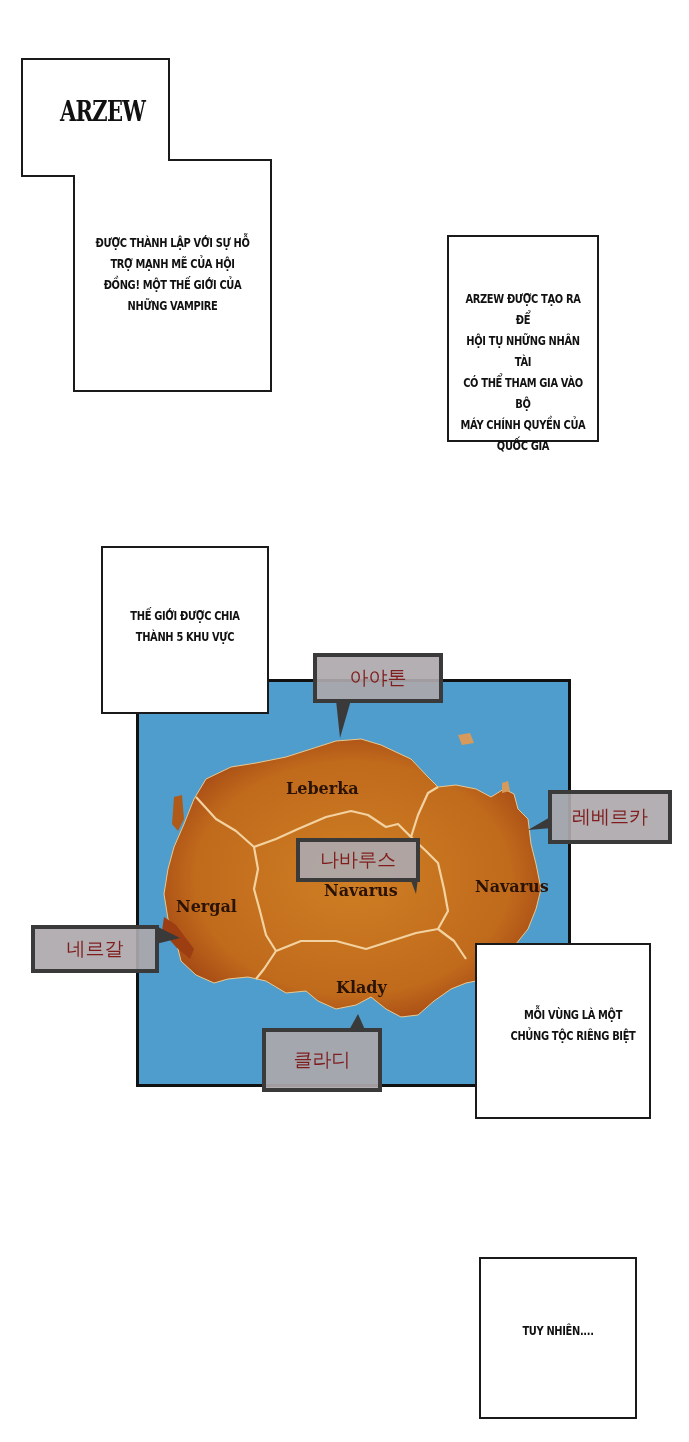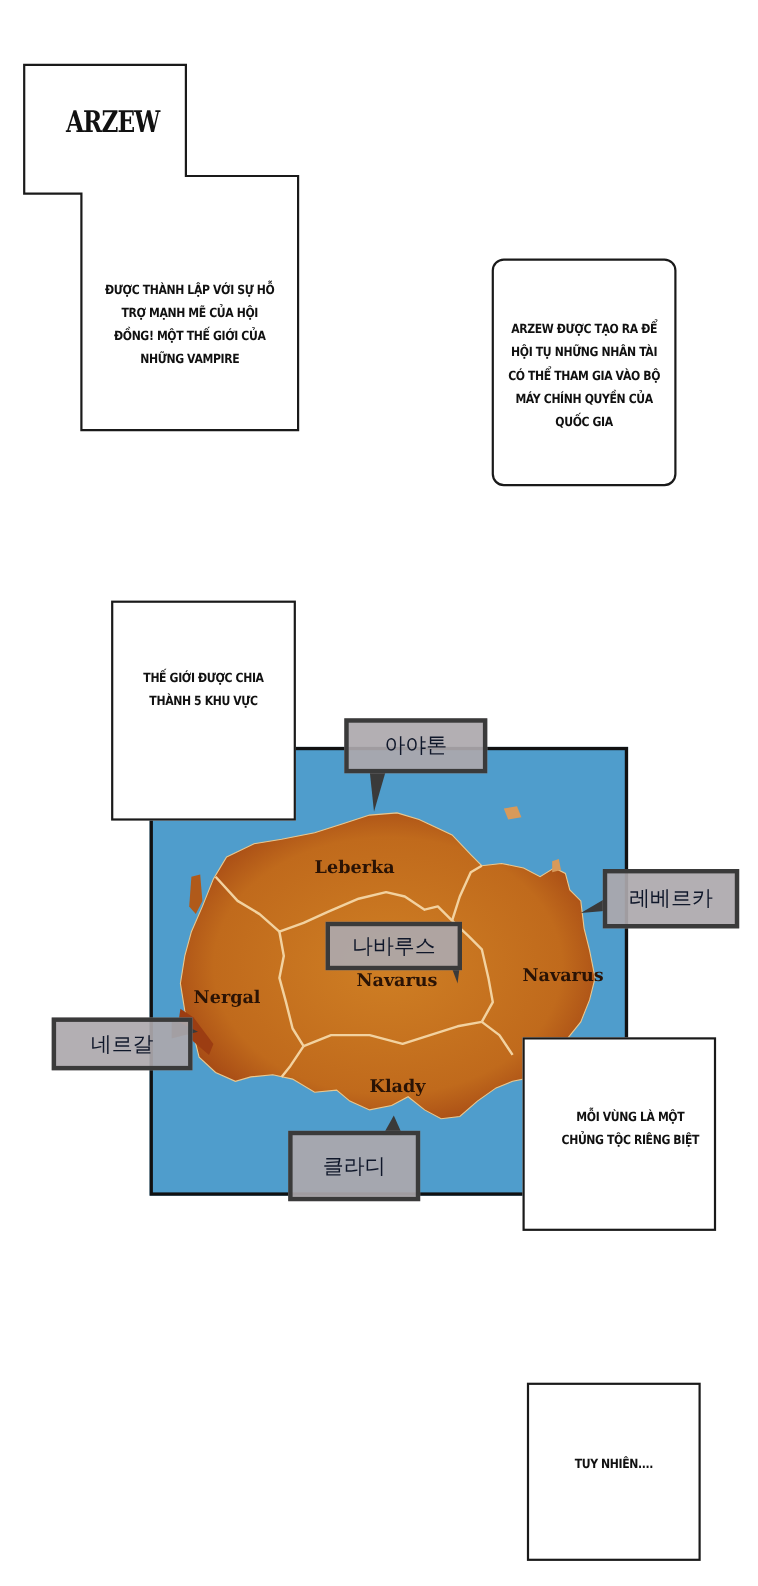--- a/index.html
+++ b/index.html
@@ -12,37 +12,37 @@
          transform:scaleX(0.86); }
   .title-arzew { position:absolute; left:60px; top:96px; font-family:"DejaVu Serif", serif;
          font-weight:bold; font-size:27px; color:#111; letter-spacing:-1px; transform:scaleX(0.78);
          transform-origin:left top; }
   .map-frame { position:absolute; left:136px; top:679px; width:435px; height:408px;
          background:#4f9dcc; border:3px solid #111; box-sizing:border-box; overflow:hidden; }
   .region-label { position:absolute; font-family:"DejaVu Serif", serif; font-weight:bold;
          font-size:16px; color:#2a1305; }
   .kbubble { position:absolute; background:rgba(172,168,172,0.92); border:4px solid #3a3a3a;
          box-sizing:border-box; display:flex; align-items:center; justify-content:center;
-         font-family:"DejaVu Sans", sans-serif; font-size:19px; color:#0f172a; }
+         font-family:"DejaVu Sans", sans-serif; font-size:19px; color:#7f1d1d; }
 </style>
 </head>
 <body>
 
 <svg class="abs" style="left:0;top:0" width="689" height="420">
   <path d="M22,59 L169,59 L169,160 L271,160 L271,391 L74,391 L74,176 L22,176 Z" fill="#fff" stroke="#1a1a1a" stroke-width="2"></path>
 </svg>
 <div class="title-arzew">ARZEW</div>
-<div class="abs" style="left:74px;top:233px;width:197px;margin-top:20px;">
+<div class="abs" style="left:74px;top:233px;width:197px;">
   <div class="cap" style="position:relative">ĐƯỢC THÀNH LẬP VỚI SỰ HỖ</div>
   <div class="cap" style="position:relative">TRỢ MẠNH MẼ CỦA HỘI</div>
   <div class="cap" style="position:relative">ĐỒNG! MỘT THẾ GIỚI CỦA</div>
   <div class="cap" style="position:relative">NHỮNG VAMPIRE</div>
 </div>
 
-<div class="box" style="left:447px;top:235px;width:168px;height:207px;border-radius:11px;">
+<div class="box" style="left:447px;top:235px;width:152px;height:207px;">
   <div class="abs" style="left:0;right:0;top:52px;">
     <div class="cap" style="position:relative">ARZEW ĐƯỢC TẠO RA ĐỂ</div>
     <div class="cap" style="position:relative">HỘI TỤ NHỮNG NHÂN TÀI</div>
     <div class="cap" style="position:relative">CÓ THỂ THAM GIA VÀO BỘ</div>
     <div class="cap" style="position:relative">MÁY CHÍNH QUYỀN CỦA</div>
     <div class="cap" style="position:relative">QUỐC GIA</div>
   </div>
 </div>
 
 <div class="map-frame">
@@ -88,24 +88,24 @@
 
   <path d="M552,176 L528,190 L552,188 Z" fill="#3a3a3a"></path>
 
   <path d="M156,286 L180,298 L156,304 Z" fill="#3a3a3a"></path>
 
   <path d="M348,392 L358,374 L366,392 Z" fill="#3a3a3a"></path>
 </svg>
 <div class="kbubble" style="left:313px;top:653px;width:130px;height:50px;">아야톤</div>
 <div class="kbubble" style="left:296px;top:838px;width:124px;height:44px;">나바루스</div>
 <div class="kbubble" style="left:548px;top:790px;width:124px;height:54px;">레베르카</div>
-<div class="kbubble" style="left:31px;top:925px;width:128px;height:48px;margin-left:16px;">네르갈</div>
+<div class="kbubble" style="left:31px;top:925px;width:128px;height:48px;">네르갈</div>
 <div class="kbubble" style="left:262px;top:1028px;width:120px;height:64px;">클라디</div>
 
-<div class="box" style="left:101px;top:546px;width:168px;height:200px;">
+<div class="box" style="left:101px;top:546px;width:168px;height:168px;">
   <div class="abs" style="left:0;right:0;top:58px;">
     <div class="cap" style="position:relative">THẾ GIỚI ĐƯỢC CHIA</div>
     <div class="cap" style="position:relative">THÀNH 5 KHU VỰC</div>
   </div>
 </div>
 
 <div class="box" style="left:475px;top:943px;width:176px;height:176px;border-width:2.5px;">
   <div class="abs" style="left:0;right:0;top:60px;padding-left:20px;">
     <div class="cap" style="position:relative">MỖI VÙNG LÀ MỘT</div>
     <div class="cap" style="position:relative">CHỦNG TỘC RIÊNG BIỆT</div>

